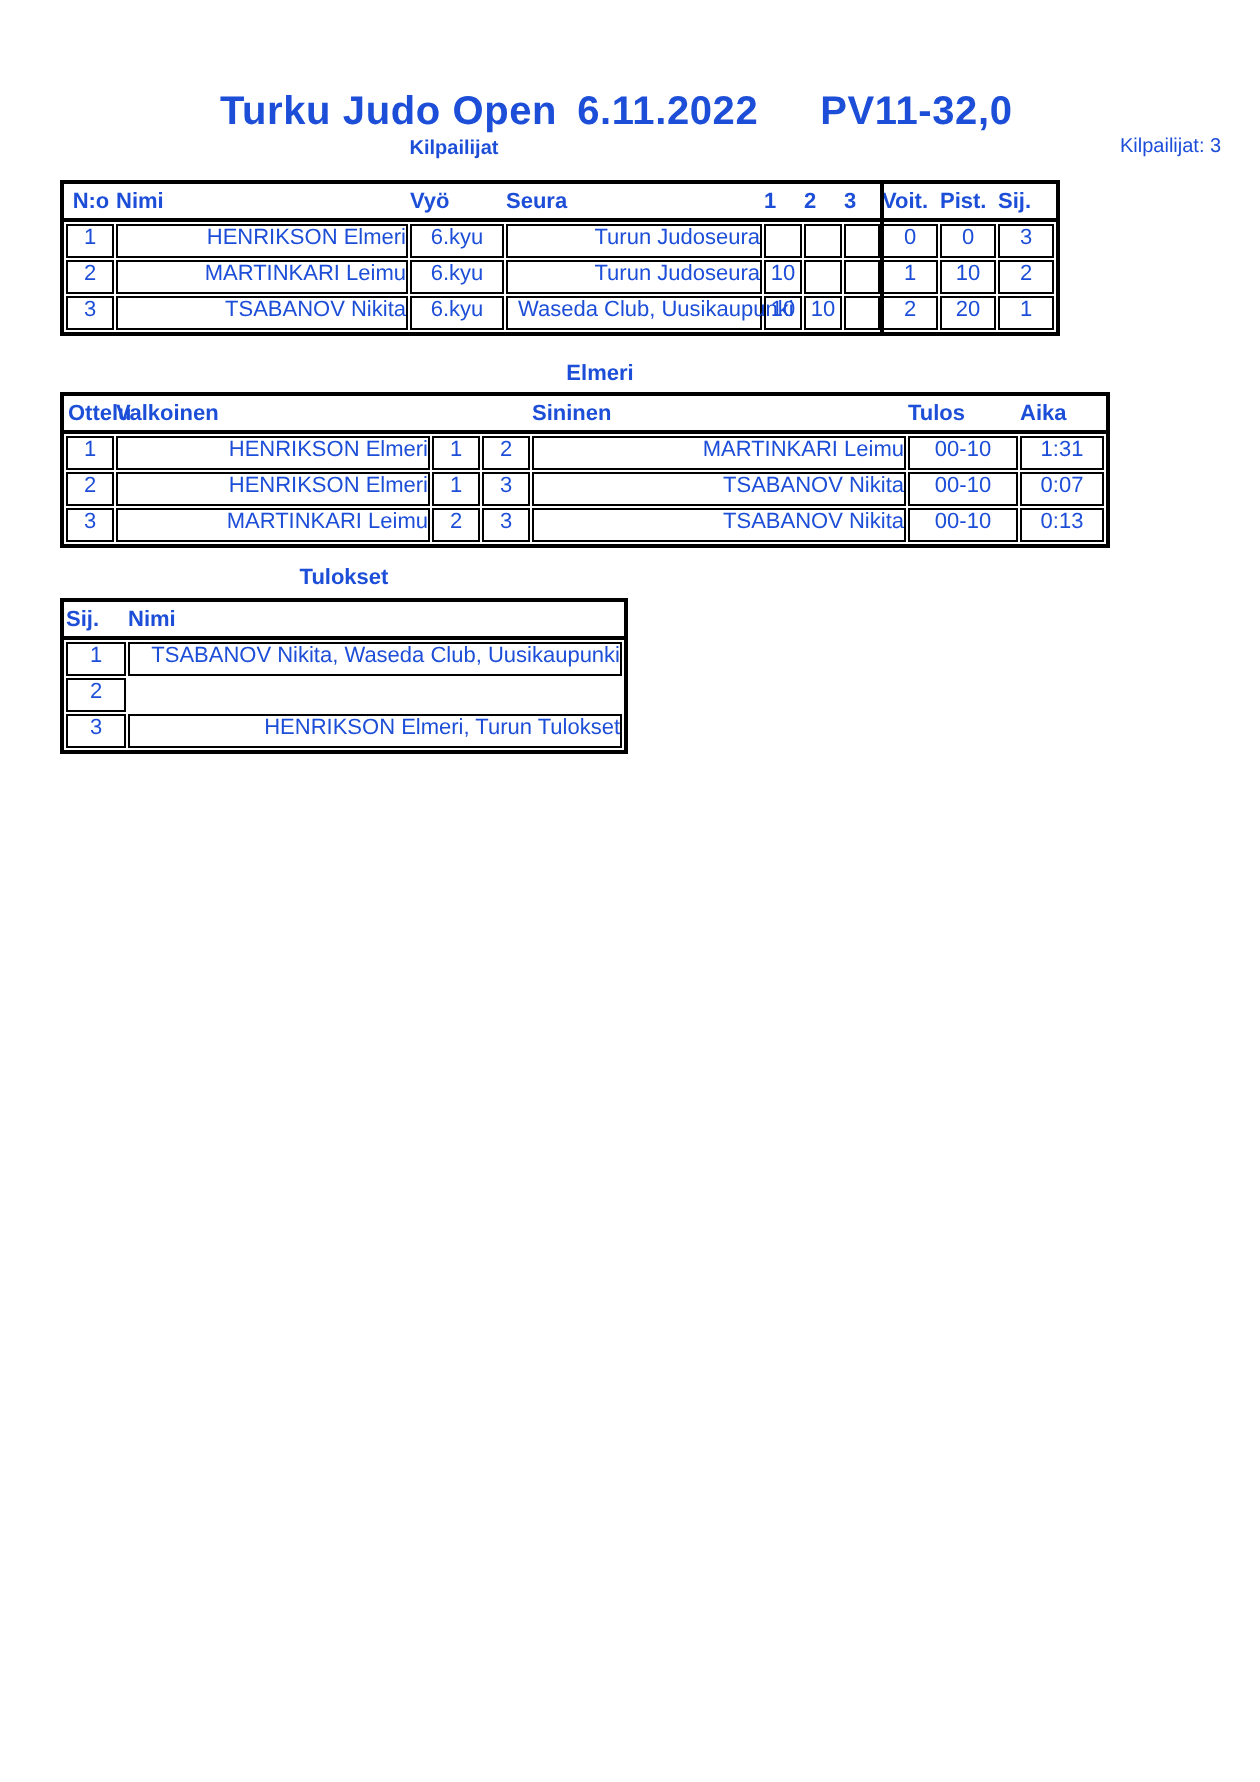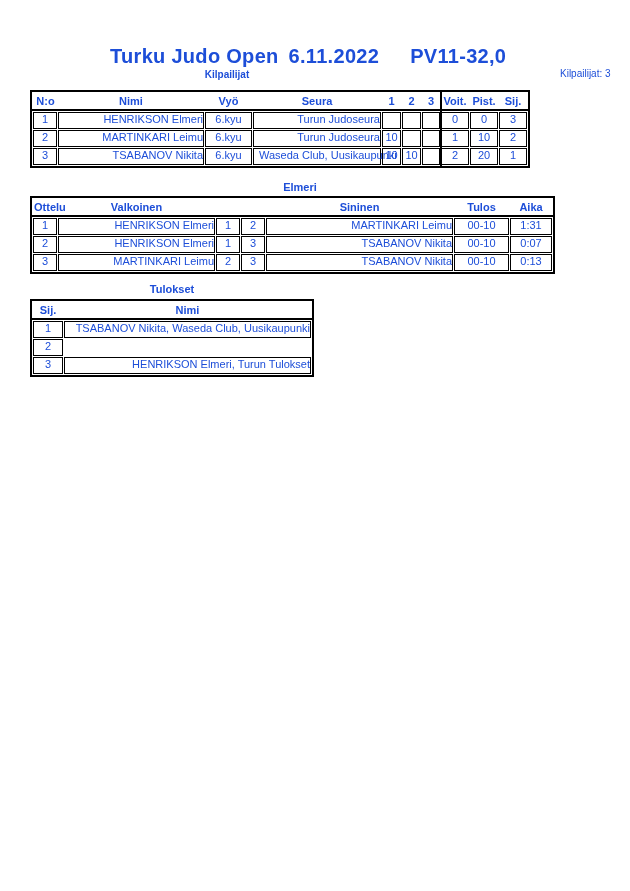--- a/index.html
+++ b/index.html
@@ -18,21 +18,21 @@
                font-size:11px; font-weight:bold; }
 
   .tbl { position:absolute; border:2px solid #000; padding:1px; background:#fff; }
   .r { display:grid; column-gap:1px; margin-top:1px; }
   .r.hdr { margin:0 -1px; padding:0 1px; border-bottom:2px solid #000; }
   .c { border:1px solid #000; height:15px; line-height:13px; font-size:11px;
        text-align:center; overflow:hidden; background:#fff; }
   .c.left { text-align:right; padding-left:5px; }
   .c.ovf { overflow:visible; white-space:nowrap; position:relative; z-index:2; background:transparent; }
   .h { border:none; height:16px; line-height:16px; font-size:11px; font-weight:bold;
-       text-align:center; white-space:nowrap; overflow:visible; background:transparent; }
+       white-space:nowrap; overflow:visible; background:transparent; }
   .h.left { text-align:center; padding-left:1px; }
   .vline { position:absolute; top:0; bottom:0; width:2px; background:#000; z-index:3; }
 
   .t1 { left:30px; top:90px; }
   .t1 .r { grid-template-columns:24px 146px 47px 128px 19px 19px 18px 28px 28px 28px; }
   .t1 .vline { left:408px; }
 
   .t2 { left:30px; top:196px; }
   .t2 .r { grid-template-columns:24px 157px 24px 24px 187px 55px 42px; }
 

